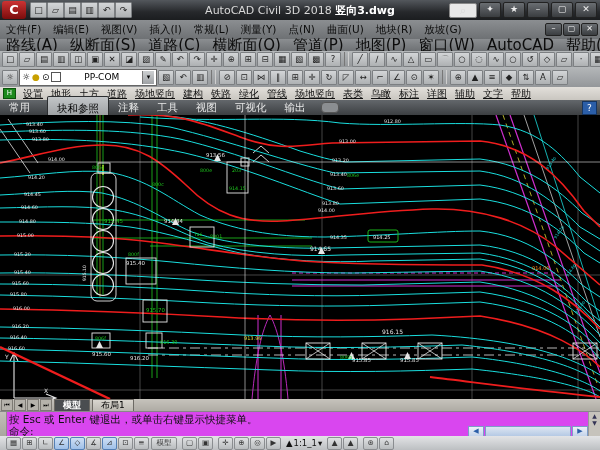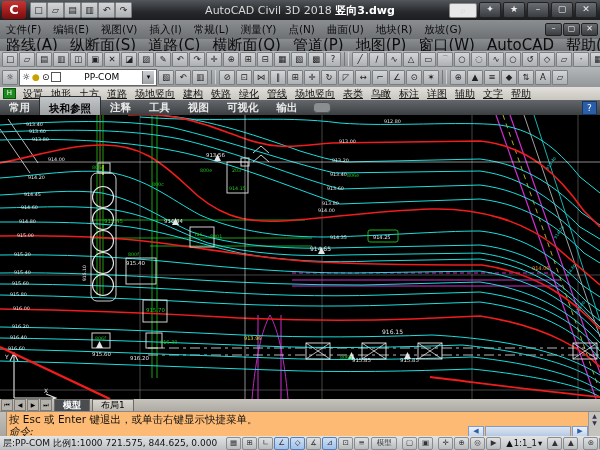--- a/index.html
+++ b/index.html
@@ -49,48 +49,48 @@
   
   #hongye{top:87px;height:13px;background:linear-gradient(#e2dfda,#c9c6c0);display:flex;
           align-items:center;font-size:10px;color:#111;}
   #hongye .menuitem{padding:0 4px;line-height:13px;text-decoration:underline;}
   .hicon{width:11px;height:9px;background:#1d8a1d;color:#fff;font-size:7px;line-height:9px;
          text-align:center;margin:0 3px;border:1px solid #0a520a;}
 
   
   #ribbonrow{top:100px;height:15px;background:linear-gradient(#63676b,#3c3f42);
              display:flex;align-items:center;font-size:10.5px;color:#e8e8e8;}
-  .rtab{padding:4px 9px;line-height:15px;white-space:nowrap;font-weight:bold;}
+  .rtab{padding:4px 9px;line-height:15px;white-space:nowrap;}
   .rtab.active{background:linear-gradient(#c3c6c8,#96999c);color:#000;border:1px solid #2c2e30;
-               border-bottom:none;border-radius:2px 2px 0 0;}
+               border-bottom:none;border-radius:2px 2px 0 0;margin-left:8px;}
   #ribbon-extra{width:16px;height:9px;background:#8b8e91;border-radius:4px;margin-left:6px;border:1px solid #555;}
   #ribbon-help{margin-left:auto;margin-right:3px;width:13px;height:12px;background:#2b5ea8;color:#fff;
                font-size:9px;text-align:center;line-height:12px;border:1px solid #16355f;}
 
   
   #canvas{position:absolute;top:115px;left:0;width:600px;height:284px;background:#000;}
   #canvas svg{display:block;}
 
   
   #layoutrow{top:399px;height:12px;background:linear-gradient(#c6c3bc,#aeaba4);display:flex;
              align-items:center;font-size:9px;color:#000;}
   .navbtn{width:10px;height:10px;background:#b5b2ab;border:1px solid #7d7a74;font-size:6px;
           line-height:9px;text-align:center;margin-left:1px;}
   .laytab{padding:0 8px;border:1px solid #6d6a64;border-bottom:none;line-height:11px;margin-left:2px;
           background:linear-gradient(#d9d6cf,#bbb8b1);}
   .laytab.active{background:#4a4d50;color:#fff;font-weight:bold;}
 
   
-  #cmdrow{top:411px;height:32px;background:#fdba74;border-top:1px solid #888;font-size:10.5px;
+  #cmdrow{top:411px;height:32px;background:#d946ef;border-top:1px solid #888;font-size:10.5px;
           color:#111;}
   #cmd-grip{position:absolute;left:0;top:0;width:6px;height:25px;background:linear-gradient(#c3c0b9,#a8a59e);
             border-right:1px solid #918e88;}
   .cmdline{position:absolute;left:9px;right:20px;white-space:nowrap;overflow:hidden;}
   #cmdline1{top:1px;}
-  #cmdline2{top:13px;font-style:italic;}
+  #cmdline2{top:13px;}
   #cmd-vscroll{position:absolute;right:0;top:0;width:11px;height:25px;background:#c6c3bc;
                border-left:1px solid #999;font-size:6px;text-align:center;color:#335;}
   #cmd-hscroll{position:absolute;right:12px;top:14px;width:120px;height:10px;display:flex;gap:1px;align-items:center;}
   #cmd-hscroll .sb{flex:0 0 14px;height:9px;background:linear-gradient(#eef2f8,#c3d3ea);border:1px solid #7d9cc8;
                    color:#2b5ea8;font-size:7px;line-height:8px;text-align:center;}
   #cmd-hscroll .thumb{flex:1;height:9px;background:linear-gradient(#dde6f2,#b5c9e4);border:1px solid #7d9cc8;}
 
   
   #statusrow{top:436px;height:14px;background:linear-gradient(#e3e4e6,#bcbfc2);display:flex;
              align-items:center;font-size:9px;color:#111;padding:0 3px;gap:2px;}
@@ -438,24 +438,20 @@
       <span class="thumb"></span>
       <span class="sb">▶</span>
     </div>
     <div id="cmd-vscroll">
       <div>▲</div>
       <div>▼</div>
     </div>
   </div>
 
   <div class="row" id="statusrow">
-    <span id="status-left">
-      <span>层:PP-COM 比例1:1000</span>
-      <span>721.575, 844.625, 0.000</span>
-    </span>
     <span class="sgroup" id="status-toggles">
         <span class="sbtn">▦</span>
         <span class="sbtn">⊞</span>
         <span class="sbtn">∟</span>
         <span class="sbtn on">∠</span>
         <span class="sbtn on">◇</span>
         <span class="sbtn">∡</span>
         <span class="sbtn on">⊿</span>
         <span class="sbtn">⊡</span>
         <span class="sbtn">≡</span>

